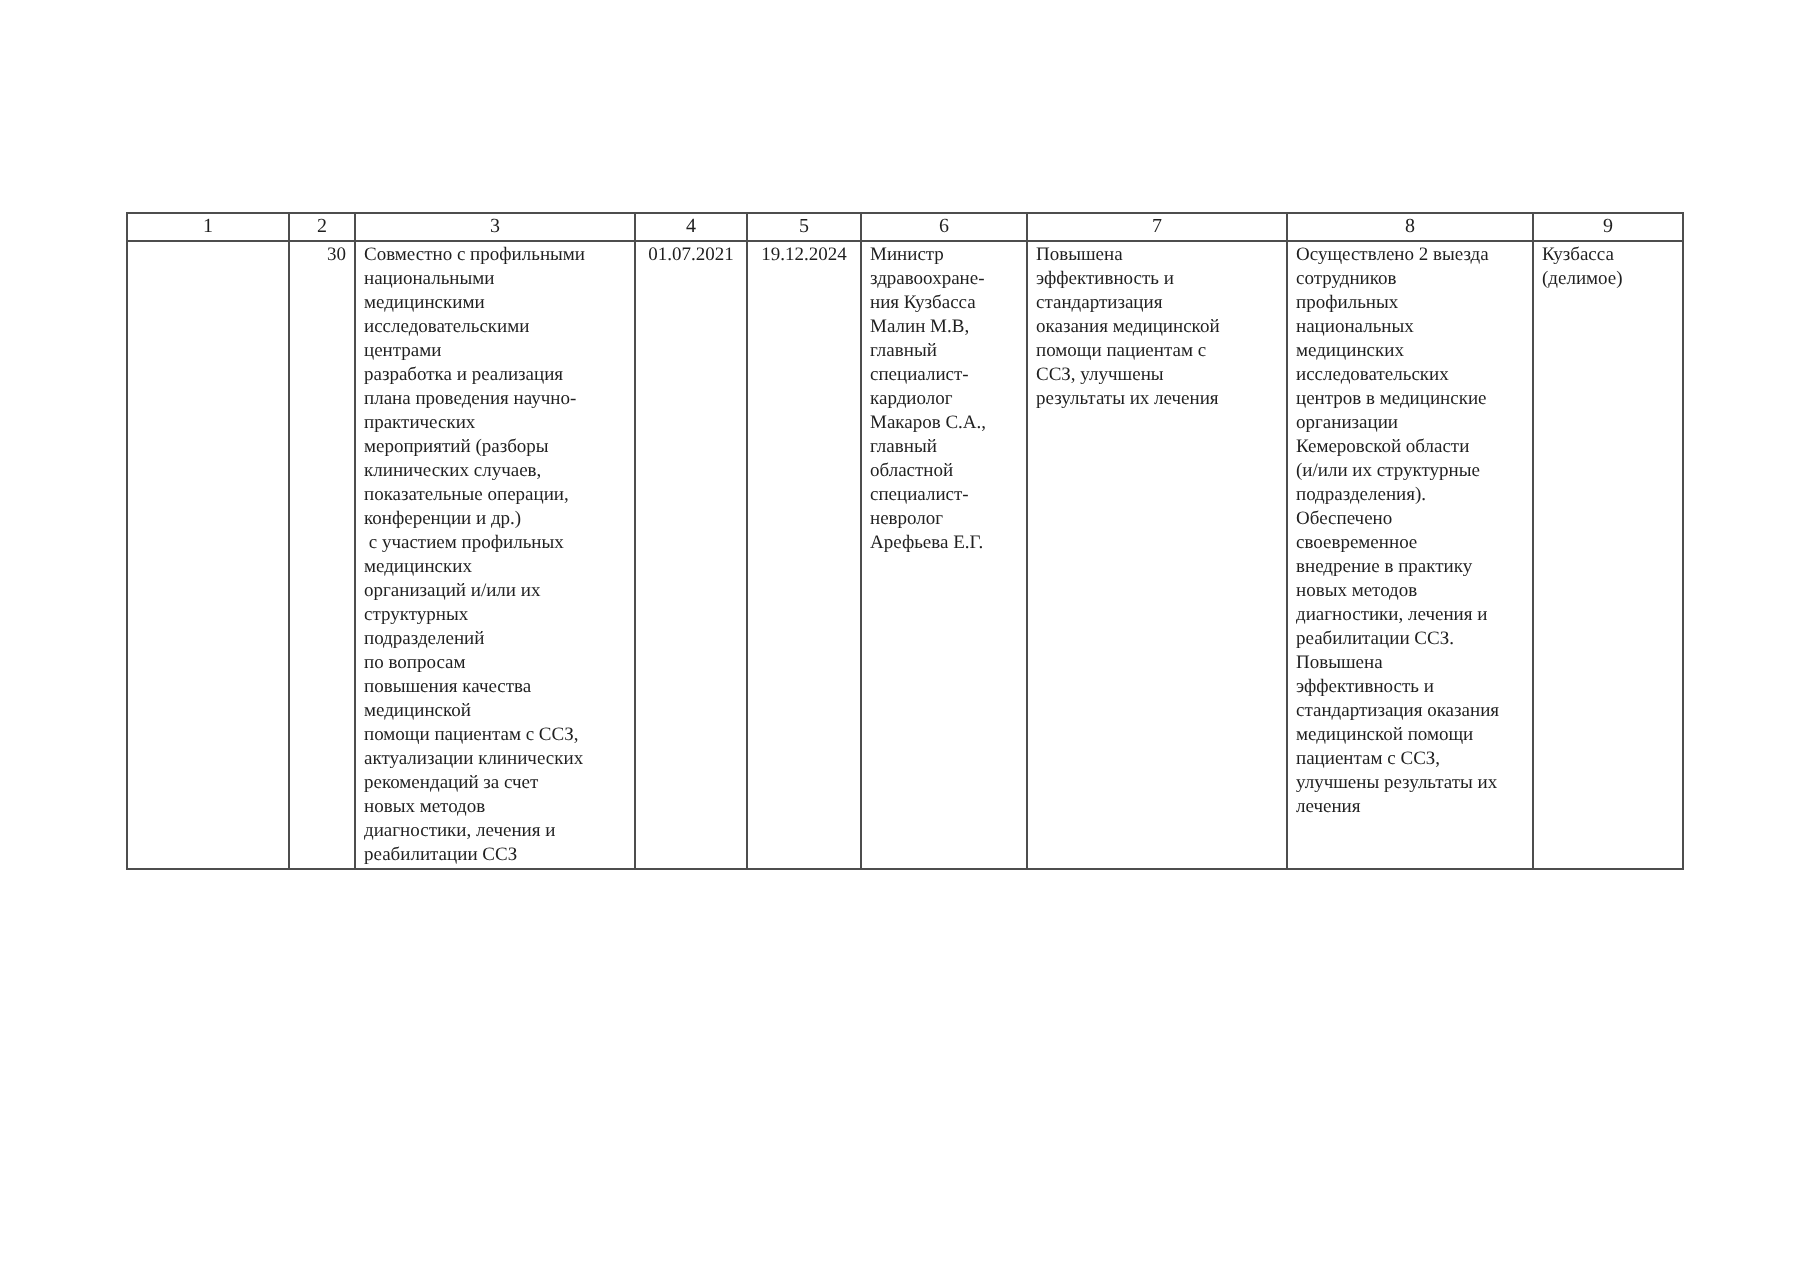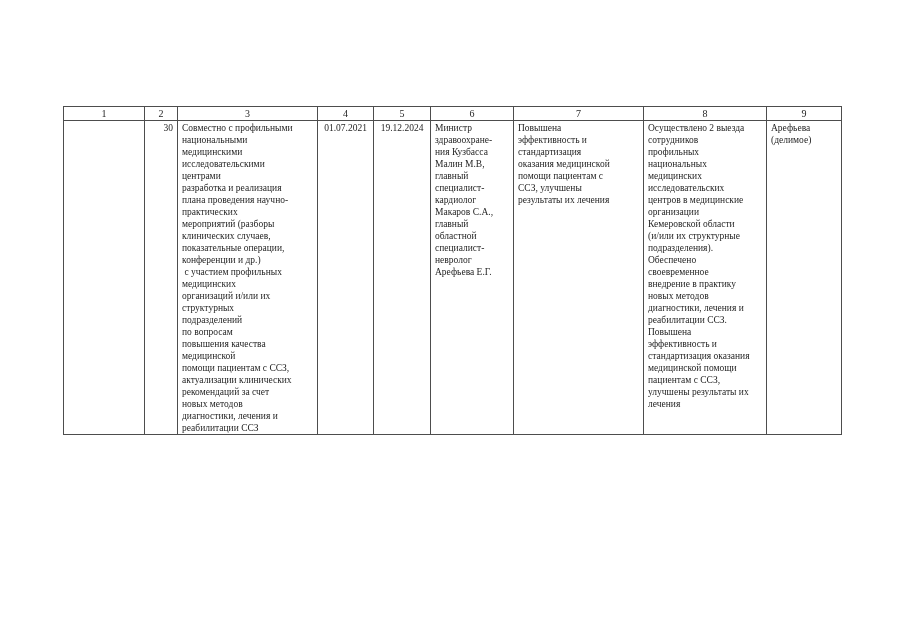--- a/index.html
+++ b/index.html
@@ -156,19 +156,19 @@
 новых методов
 диагностики, лечения и
 реабилитации ССЗ.
 Повышена
 эффективность и
 стандартизация оказания
 медицинской помощи
 пациентам с ССЗ,
 улучшены результаты их
 лечения</td>
-        <td>Арефьева
+        <td>Кузбасса
 (делимое)</td>
       </tr>
     </tbody>
   </table>
 
 </div>
 
 </body></html>

